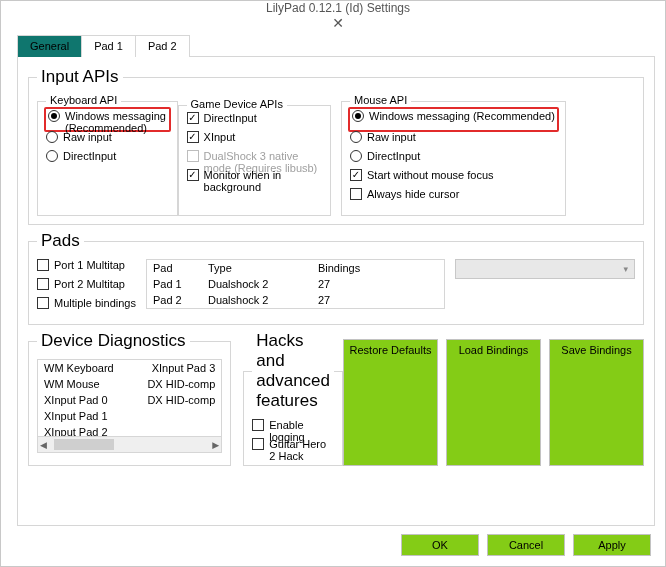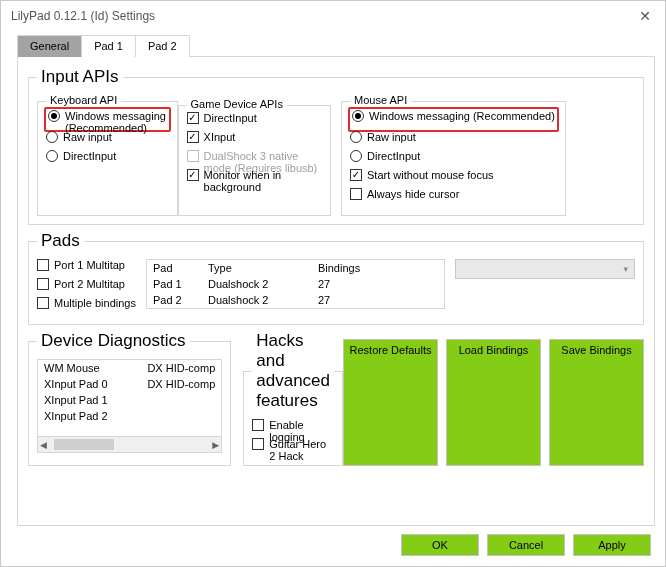--- a/index.html
+++ b/index.html
@@ -21,20 +21,21 @@
     display: flex;
     flex-direction: column;
   }
   .titlebar {
     height: 30px;
     display: flex;
     align-items: center;
     padding: 0 0 0 10px;
     color: #555;
     font-size: 12px;
+    flex-direction: column;
   }
   .titlebar .spacer { flex: 1; }
   .titlebar .close {
     width: 40px; height: 30px;
     display: flex; align-items: center; justify-content: center;
     font-size: 14px; color: #555;
   }
   .tabs {
     display: flex;
     margin: 4px 10px 0 16px;
@@ -43,21 +44,21 @@
   }
   .tab {
     padding: 4px 12px 5px 12px;
     border: 1px solid #d6d6d6;
     border-bottom: none;
     background: #fff;
     margin-right: -1px;
     font-size: 11px;
   }
   .tab.active {
-    background: #a3a3a3;
+    background: #0f766e;
     position: relative;
     z-index: 3;
   }
   .tab.inactive { color: #000; }
   .tabpanel {
     border: 1px solid #d6d6d6;
     margin: -1px 10px 0 16px;
     padding: 10px 10px 8px 10px;
     background: #fff;
     position: relative;
@@ -318,20 +319,24 @@
           <span>▾</span>
         </div>
       </div>
     </fieldset>
 
     <div class="bottom-row">
       <fieldset style="flex:1;">
         <legend>Device Diagnostics</legend>
         <div class="diag-list">
           <div class="drow">
+            <span>WM Keyboard</span>
+            <span>XInput Pad 3</span>
+          </div>
+          <div class="drow">
             <span>WM Mouse</span>
             <span>DX HID-comp</span>
           </div>
           <div class="drow">
             <span>XInput Pad 0</span>
             <span>DX HID-comp</span>
           </div>
           <div class="drow">
             <span>XInput Pad 1</span>
             <span></span>

